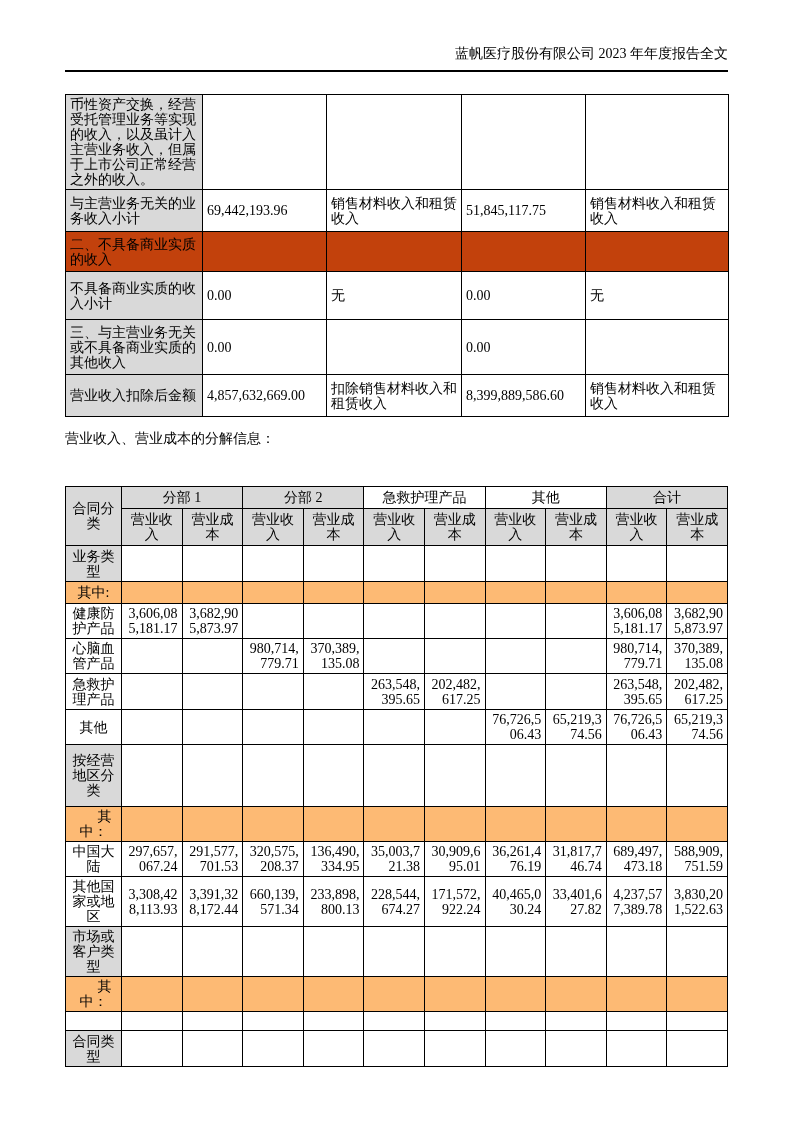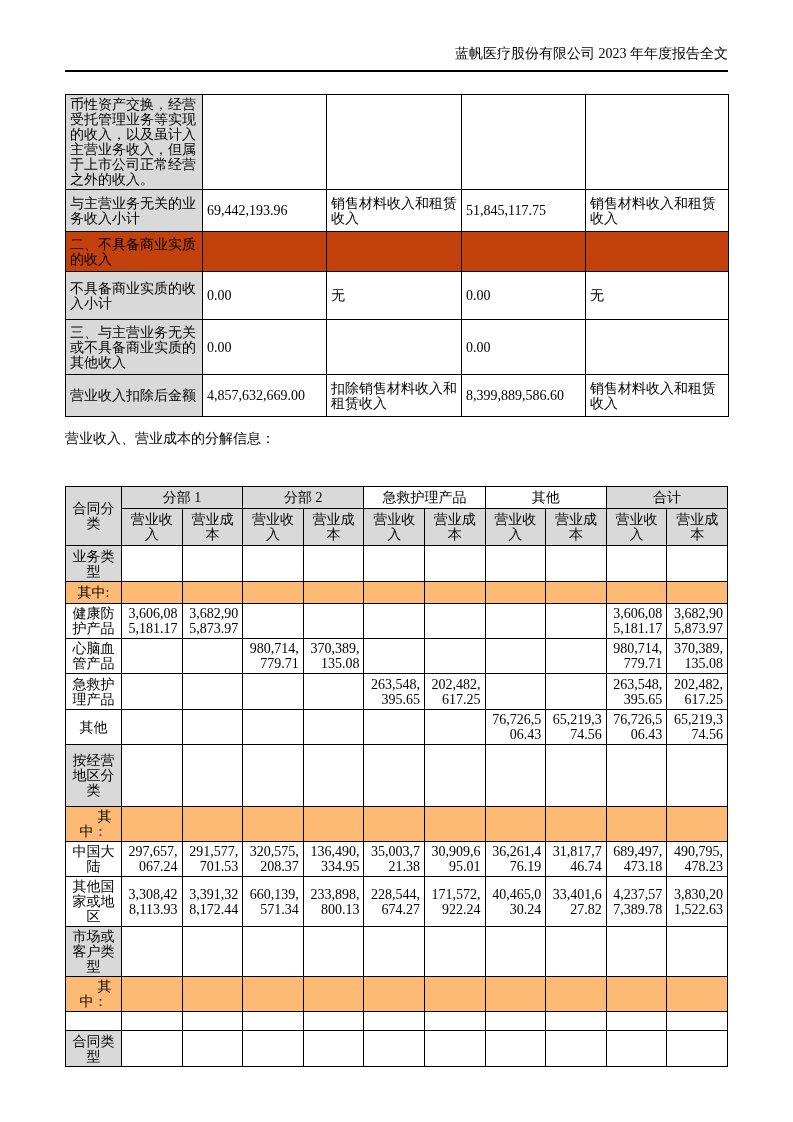--- a/index.html
+++ b/index.html
@@ -290,21 +290,21 @@
           <td>中国大陆</td>
           <td>297,657,067.24</td>
           <td>291,577,701.53</td>
           <td>320,575,208.37</td>
           <td>136,490,334.95</td>
           <td>35,003,721.38</td>
           <td>30,909,695.01</td>
           <td>36,261,476.19</td>
           <td>31,817,746.74</td>
           <td>689,497,473.18</td>
-          <td>490,795,478.23</td>
+          <td>588,909,751.59</td>
         </tr>
         <tr class="row-data">
           <td>其他国家或地区</td>
           <td>3,308,428,113.93</td>
           <td>3,391,328,172.44</td>
           <td>660,139,571.34</td>
           <td>233,898,800.13</td>
           <td>228,544,674.27</td>
           <td>171,572,922.24</td>
           <td>40,465,030.24</td>

